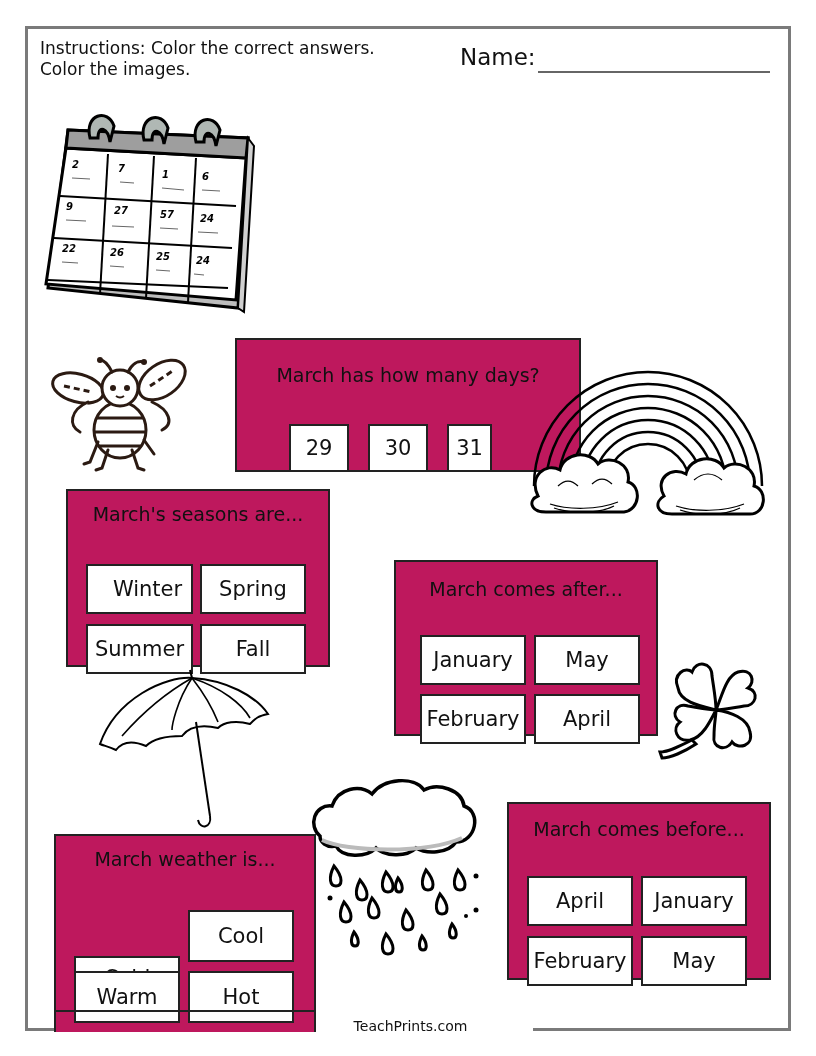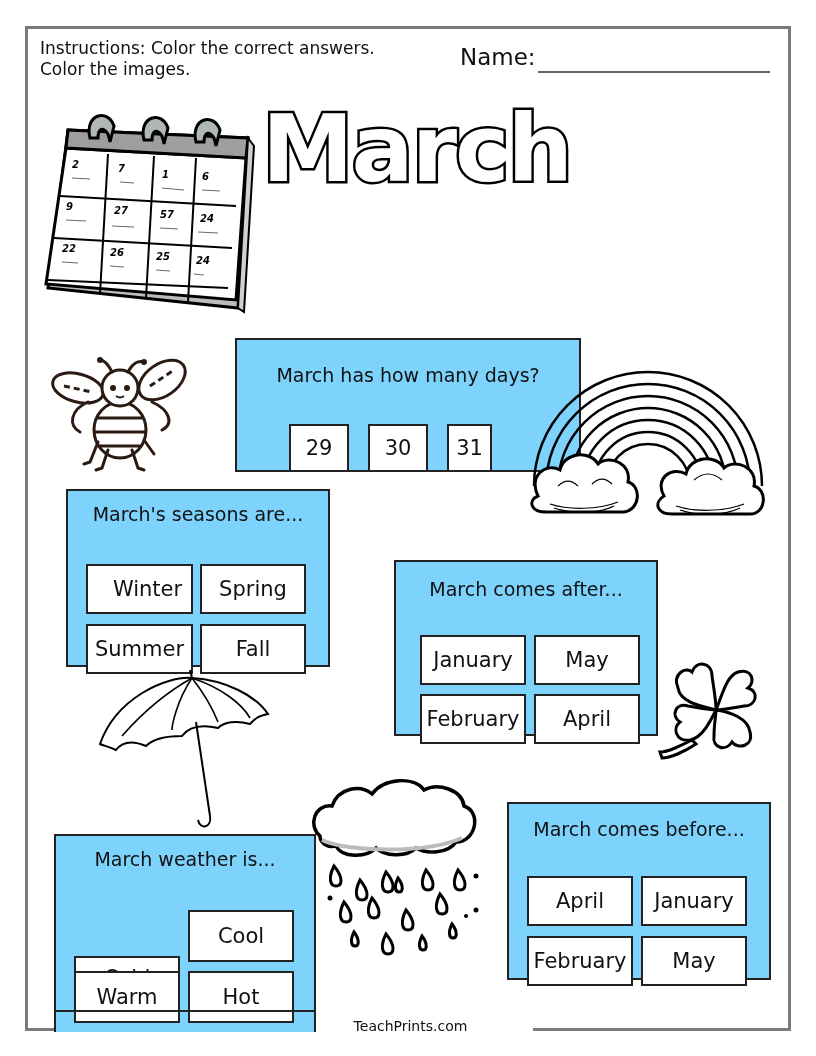--- a/index.html
+++ b/index.html
@@ -16,21 +16,21 @@
 
     .instructions { position: absolute; left: 40px; top: 38px; width: 360px; font-size: 17px; line-height: 21px; }
     .name-label { position: absolute; left: 460px; top: 44px; font-size: 23px; }
     .name-line { position: absolute; left: 538px; top: 71px; width: 232px; height: 2px; background: #666; }
 
     .title { position: absolute; left: 262px; top: 108px; font-family: "DejaVu Sans", sans-serif; font-weight: bold;
       color: #ffffff; -webkit-text-stroke: 5px #000; paint-order: stroke fill; letter-spacing: -2px; }
     .title .line1 { display: block; font-size: 92px; line-height: 84px; }
     .title .line2 { display: block; font-size: 92px; line-height: 84px; }
 
-    .panel { position: absolute; border: 2px solid #222; background: #7dd3fc; }
+    .panel { position: absolute; border: 2px solid #222; background: #be185d; }
     .panel-title { position: absolute; left: 0; right: 0; text-align: center; font-size: 19px; color: #111; }
     .opt {
       position: absolute; border: 2px solid #222; background: #fff;
       display: flex; align-items: center; justify-content: center;
       font-size: 21px; color: #111; cursor: pointer; margin-top: 24px;
     }
 
     svg { position: absolute; overflow: visible; }
   </style>
 </head>
@@ -39,21 +39,20 @@
 <div class="frame"></div>
 <div class="frame-bottom-left"></div>
 <div class="frame-bottom-right"></div>
 <div class="footer">TeachPrints.com</div>
 
 <div class="instructions">Instructions: Color the correct answers. Color the images.</div>
 <div class="name-label">Name:</div>
 <div class="name-line"></div>
 
 <div class="title">
-  <span class="line2">March</span>
 </div>
 
 <svg style="left:38px; top:108px;" width="220" height="210" viewBox="0 0 220 210">
   <path d="M30,22 L210,30 L200,200 L10,180 Z" fill="#bdbdbd" stroke="#000" stroke-width="3"></path>
   <path d="M28,40 L208,50 L198,192 L8,176 Z" fill="#fff" stroke="#000" stroke-width="3"></path>
   <path d="M30,22 L210,30 L208,50 L28,40 Z" fill="#9e9e9e" stroke="#000" stroke-width="3"></path>
   <path d="M210,30 L216,38 L206,204 L200,200 Z" fill="#d0d0d0" stroke="#000" stroke-width="2"></path>
   <g stroke="#000" stroke-width="2" fill="none">
     <line x1="22" y1="88" x2="198" y2="98"></line>
     <line x1="16" y1="130" x2="194" y2="140"></line>

